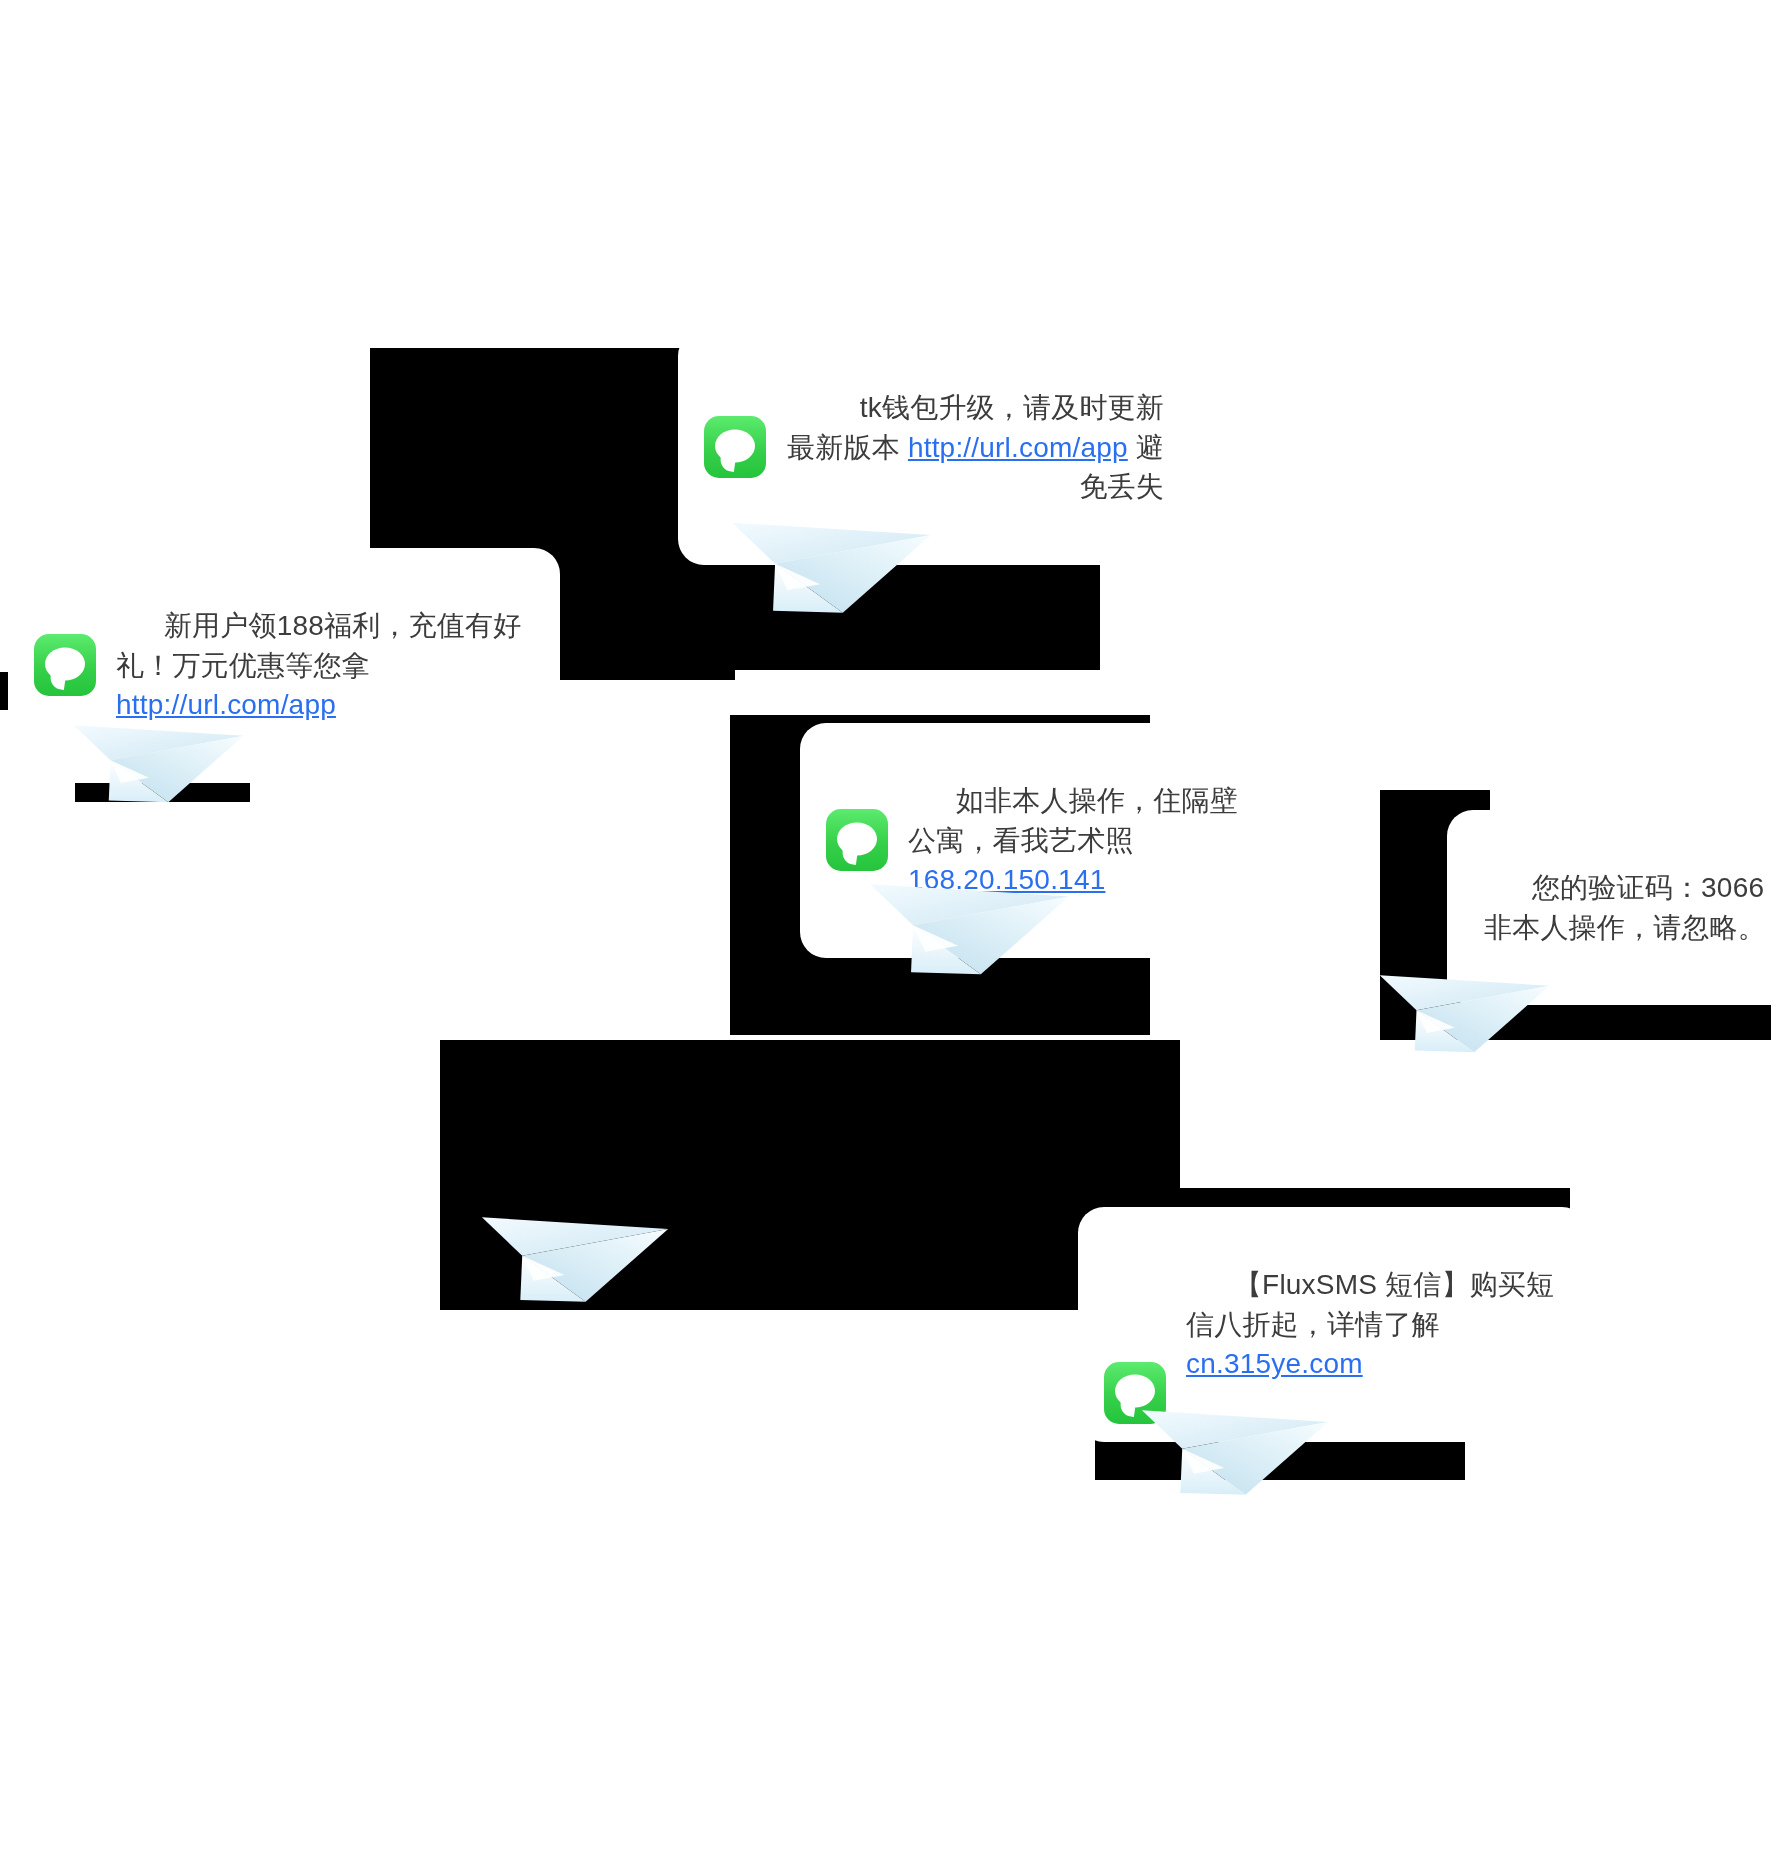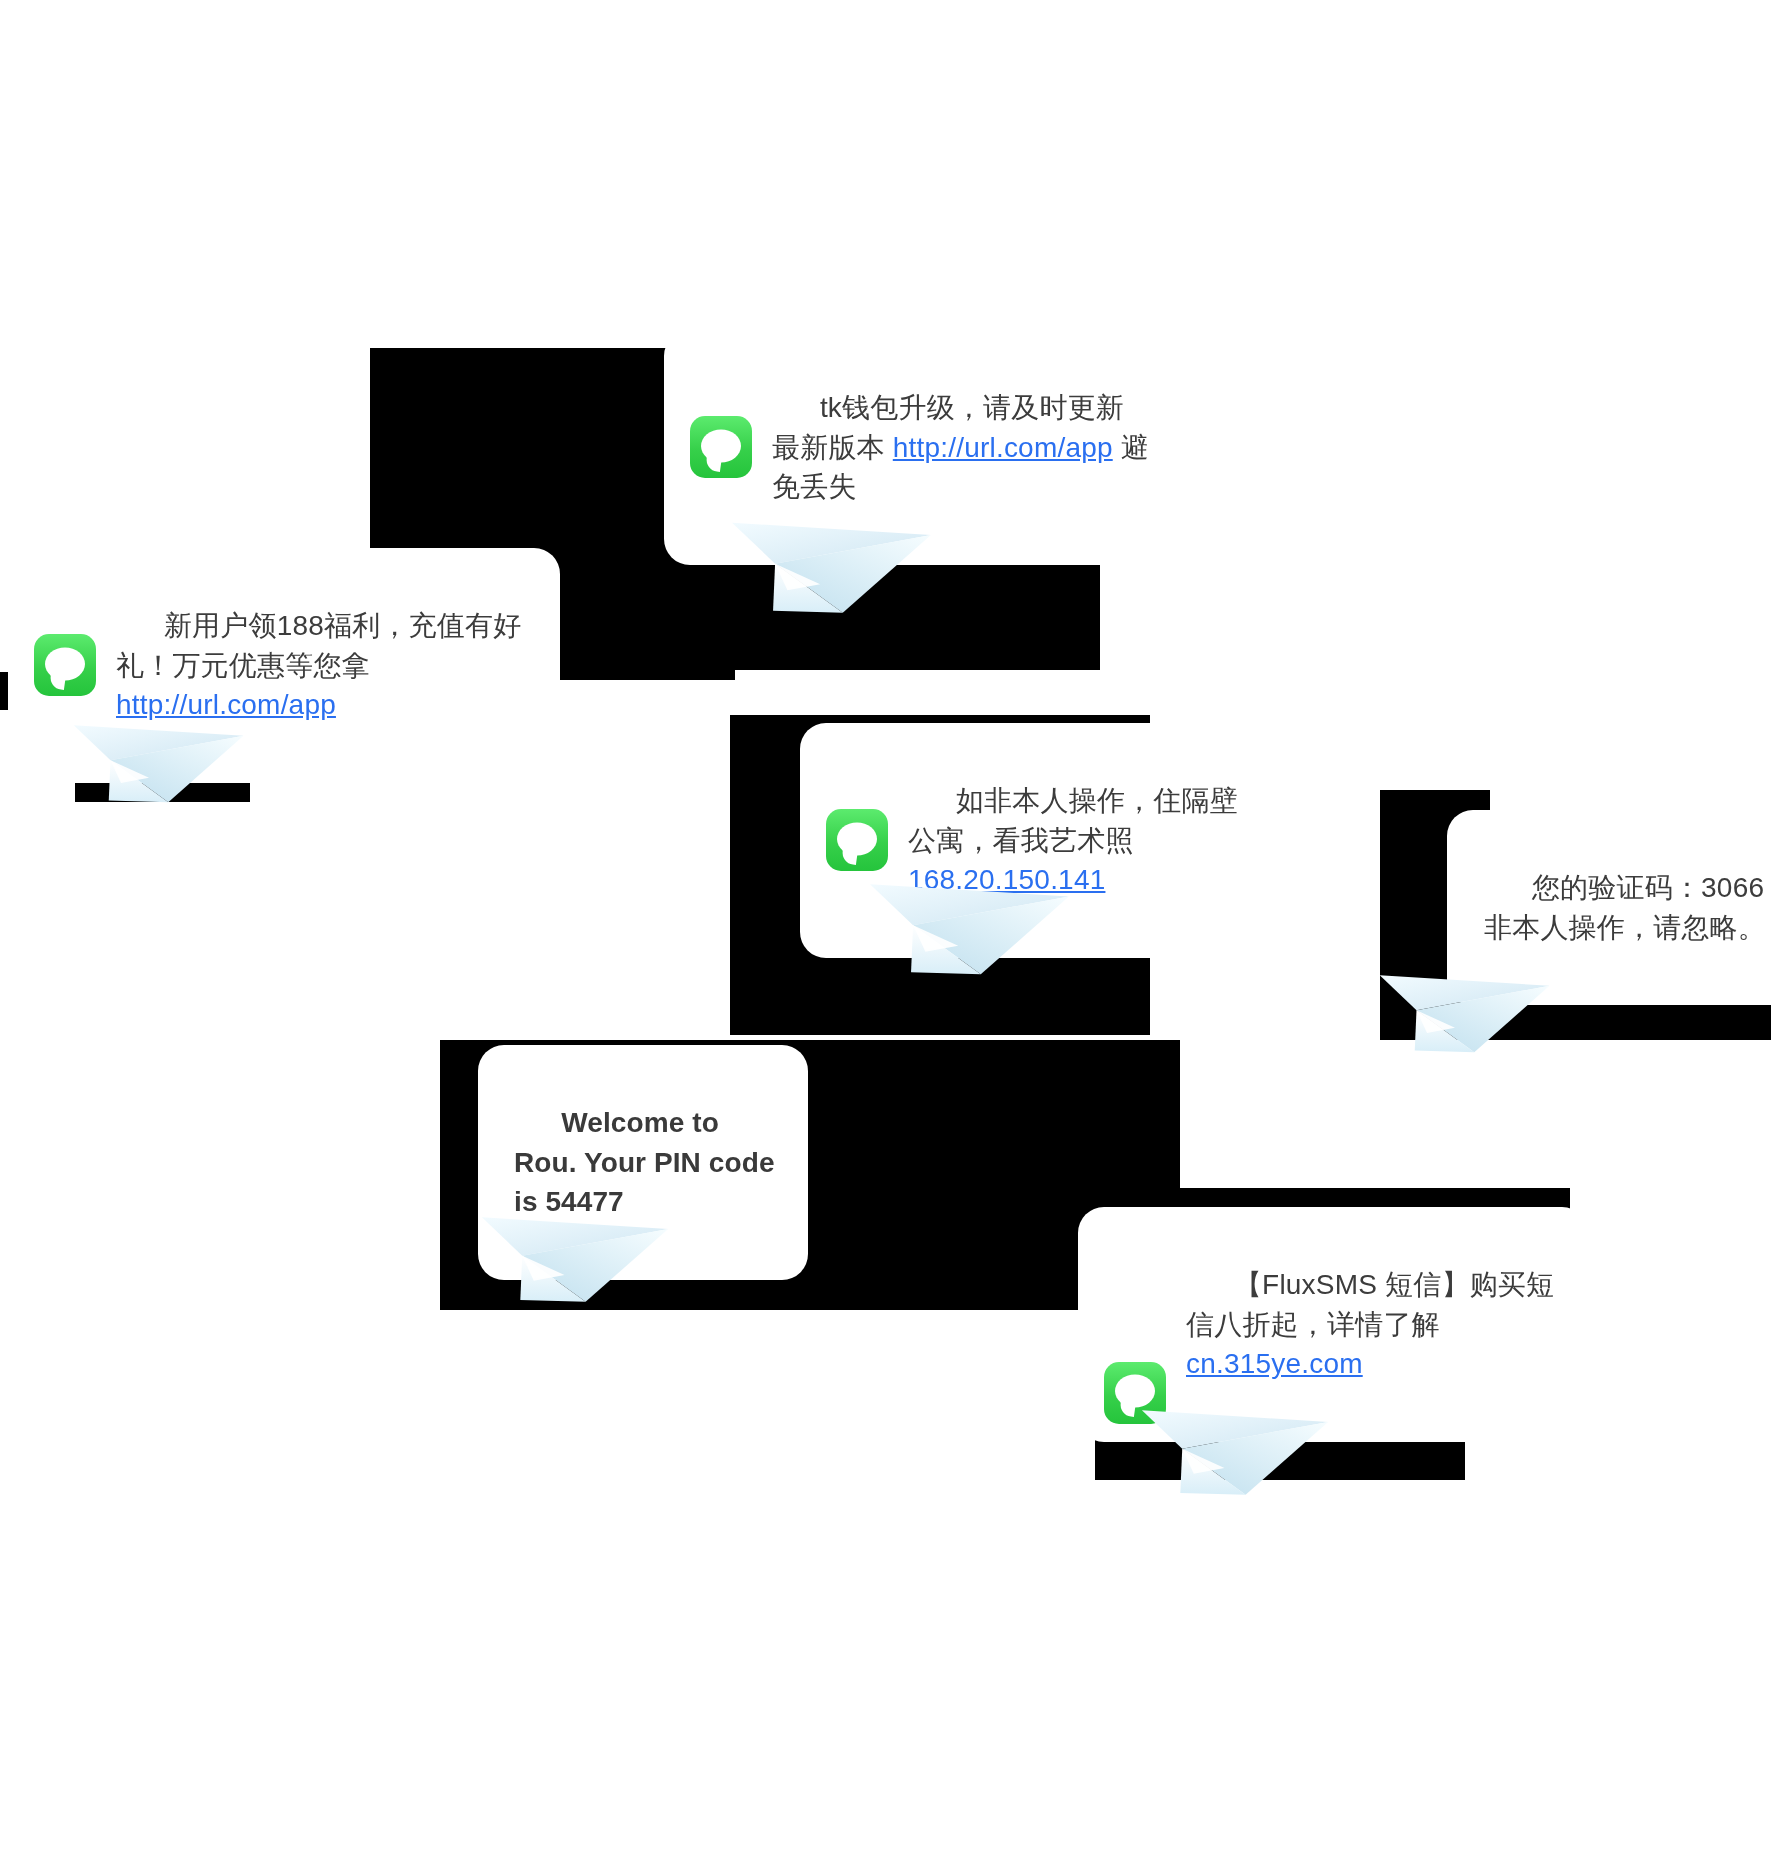--- a/index.html
+++ b/index.html
@@ -102,21 +102,21 @@
   <div class="blk" style="left:75px;   top:672px;  width:175px;  height:130px;"></div>
   <div class="blk" style="left:730px;  top:715px;  width:420px;  height:320px;"></div>
   <div class="blk" style="left:1380px; top:790px;  width:110px;  height:40px;"></div>
   <div class="blk" style="left:1380px; top:830px;  width:391px;  height:210px;"></div>
   <div class="blk" style="left:440px;  top:1040px; width:300px;  height:270px;"></div>
   <div class="blk" style="left:440px;  top:1040px; width:740px;  height:70px;"></div>
   <div class="blk" style="left:730px;  top:1040px; width:450px;  height:270px;"></div>
   <div class="blk" style="left:1095px; top:1188px; width:475px;  height:130px;"></div>
   <div class="blk" style="left:1095px; top:1330px; width:370px;  height:150px;"></div>
 
-  <div class="bubble" style="left:664px; top:330px; width:512px;">
+  <div class="bubble" style="left:678px; top:330px; width:512px;text-align:right;">
     <div class="msgicon">
       <div class="ball"></div>
       <div class="tail"></div>
     </div>
     <div class="txt">
       <span>tk钱包升级，请及时更新最新版本 </span><a class="link" href="#">http://url.com/app</a><span> 避免丢失</span>
     </div>
   </div>
 
   <div class="bubble" style="left:8px; top:548px; width:552px;">
@@ -138,25 +138,20 @@
       <span>如非本人操作，住隔壁公寓，看我艺术照 </span><a class="link" href="#">168.20.150.141</a><span></span>
     </div>
   </div>
 
   <div class="bubble" style="left:1447px; top:810px; width:400px; padding-left:37px;">
     <div class="txt">
       <span>您的验证码：3066，如非本人操作，请忽略。</span>
     </div>
   </div>
 
-  <div class="bubble latin" style="left:478px; top:1045px; width:330px; padding-left:36px;">
-    <div class="txt">
-      <span>Welcome to Rou. Your PIN code is 54477</span>
-    </div>
-  </div>
 
   <div class="bubble" style="left:1078px; top:1207px; width:510px;align-items:flex-end;">
     <div class="msgicon">
       <div class="ball"></div>
       <div class="tail"></div>
     </div>
     <div class="txt">
       <span>【FluxSMS 短信】购买短信八折起，详情了解 </span><a class="link" href="#">cn.315ye.com</a><span></span>
     </div>
   </div>

